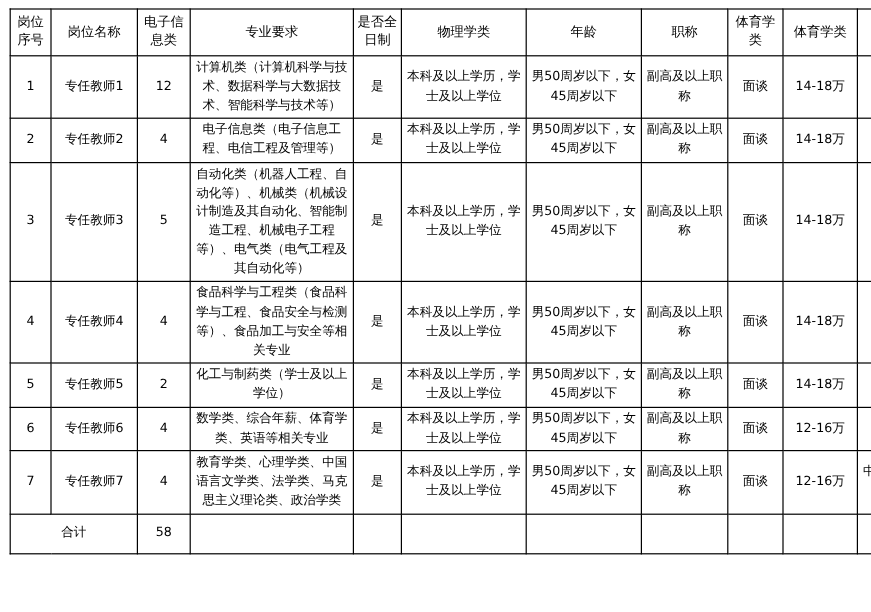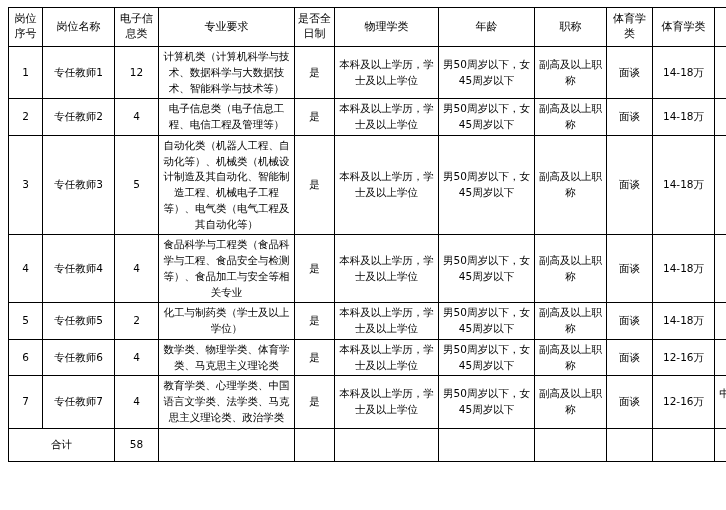--- a/index.html
+++ b/index.html
@@ -165,21 +165,21 @@
         <td>男50周岁以下，女45周岁以下</td>
         <td>副高及以上职称</td>
         <td>面谈</td>
         <td>14-18万</td>
         <td></td>
       </tr>
       <tr>
         <td>6</td>
         <td>专任教师6</td>
         <td>4</td>
-        <td class="cell-req">数学类、物理学类、体育学类、马克思主义理论类</td>
+        <td class="cell-req">数学类、综合年薪、体育学类、英语等相关专业</td>
         <td>是</td>
         <td>本科及以上学历，学士及以上学位</td>
         <td>男50周岁以下，女45周岁以下</td>
         <td>副高及以上职称</td>
         <td>面谈</td>
         <td>12-16万</td>
         <td></td>
       </tr>
       <tr>
         <td>7</td>

